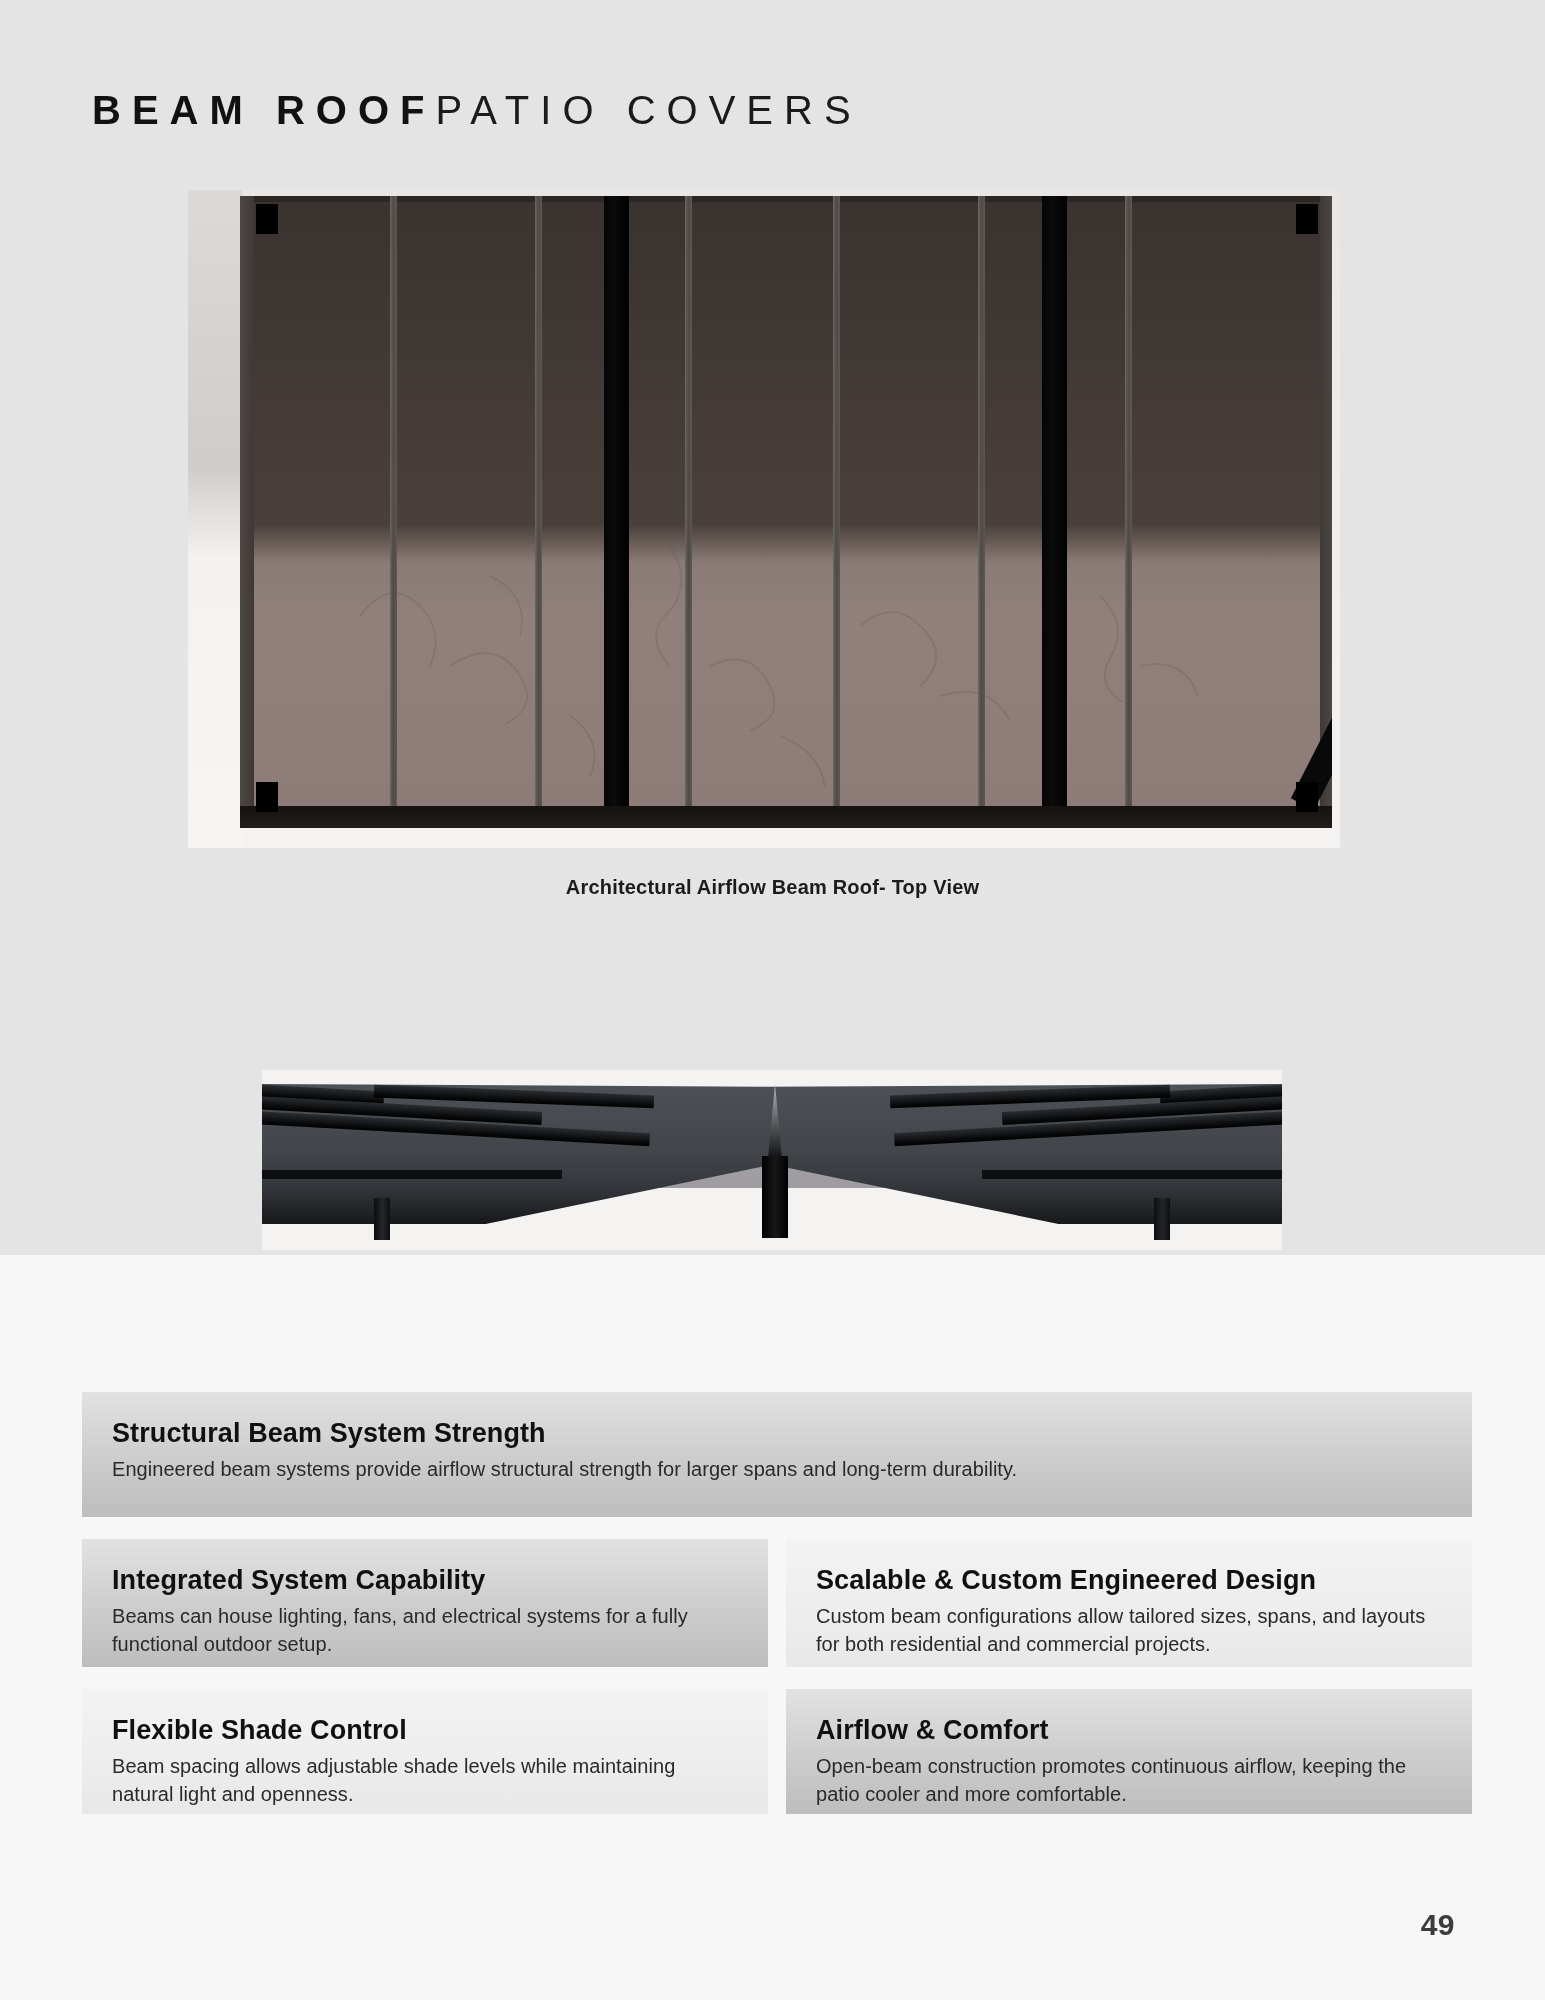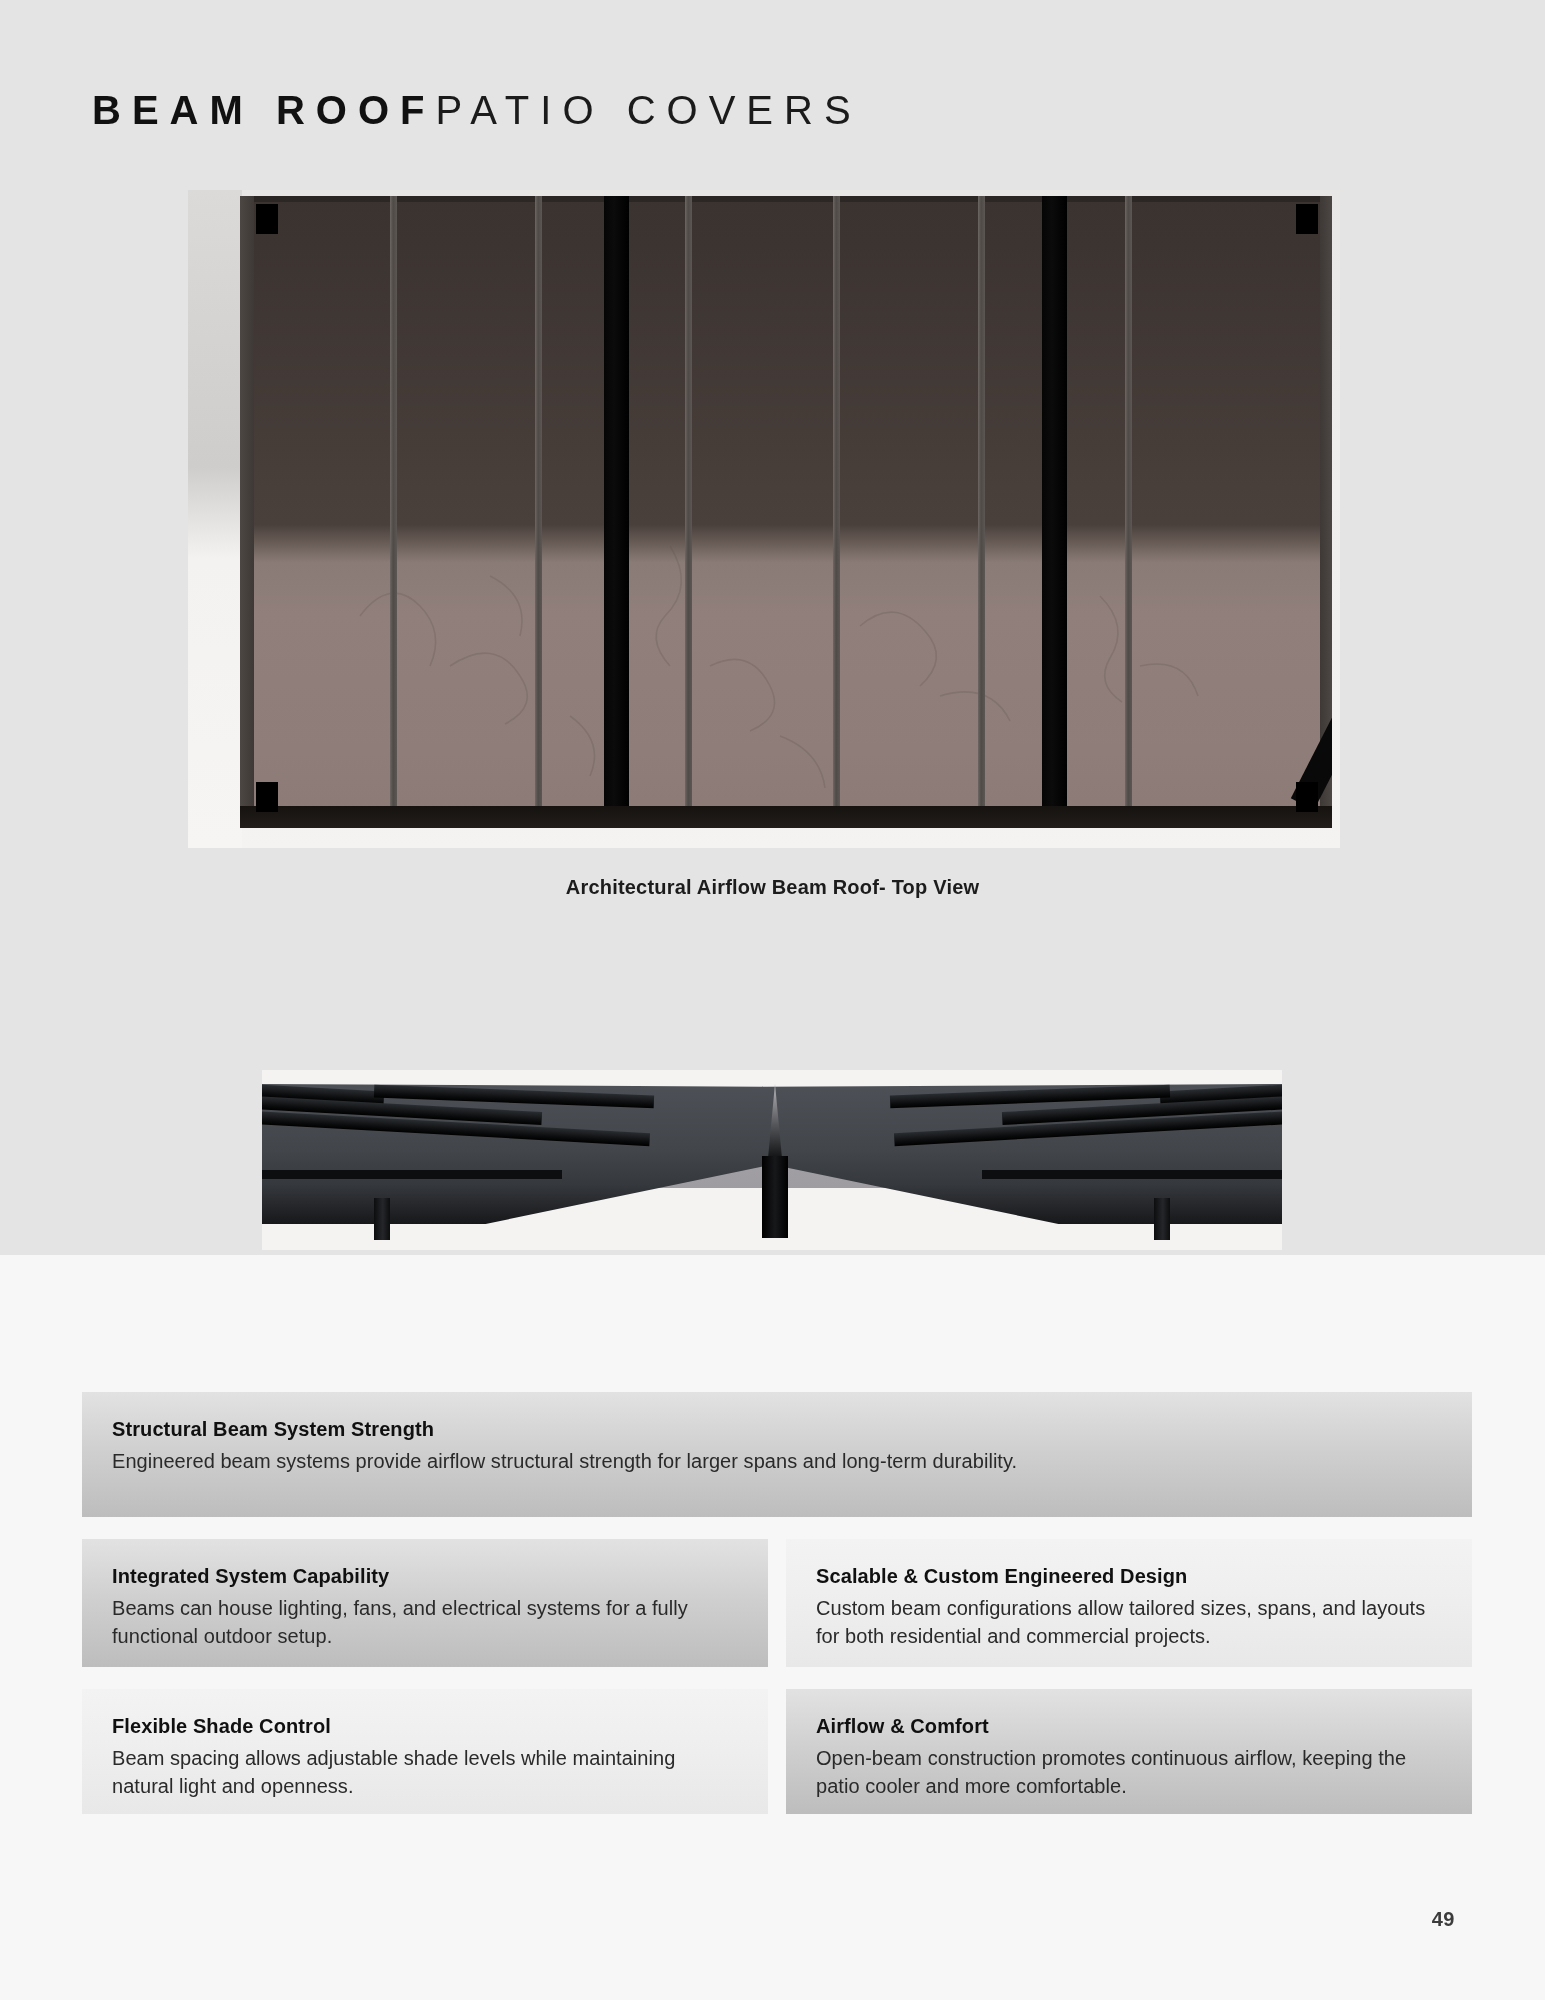--- a/index.html
+++ b/index.html
@@ -163,35 +163,35 @@
     position:absolute; left:82px; top:1392px; width:1390px;
   }
   .grid-row { display:flex; gap:18px; margin-bottom:22px; }
   .card {
     flex:1 1 0; min-width:0;
     padding:26px 30px 26px 30px;
   }
   .card.dark  { background:linear-gradient(180deg,#e2e2e2 0%,#d0d0d0 45%,#bdbdbd 100%); }
   .card.light { background:linear-gradient(180deg,#f3f3f3 0%,#eeeeee 50%,#e8e8e8 100%); }
   .card-title {
-    font-size:20px; font-weight:700; color:#101010;
+    font-size:27px; font-weight:700; color:#101010;
     margin-bottom:6px; letter-spacing:.1px;
   }
   .card-body {
     font-size:20px; font-weight:400; color:#2a2a2a;
     line-height:1.42; letter-spacing:.05px;
   }
   .row-1 .card { height:125px; }
   .row-2 .card { height:125px; }
   .row-3 .card { height:128px; }
 
   
   .page-number {
     position:absolute; right:90px; top:1908px;
-    font-size:20px; font-weight:700; color:#3c3c3c; letter-spacing:.5px;
+    font-size:30px; font-weight:700; color:#3c3c3c; letter-spacing:.5px;
   }
 </style>
 </head>
 <body>
 
 <div class="page">
 
   <div class="lower-field"></div>
 
   <div class="header">

